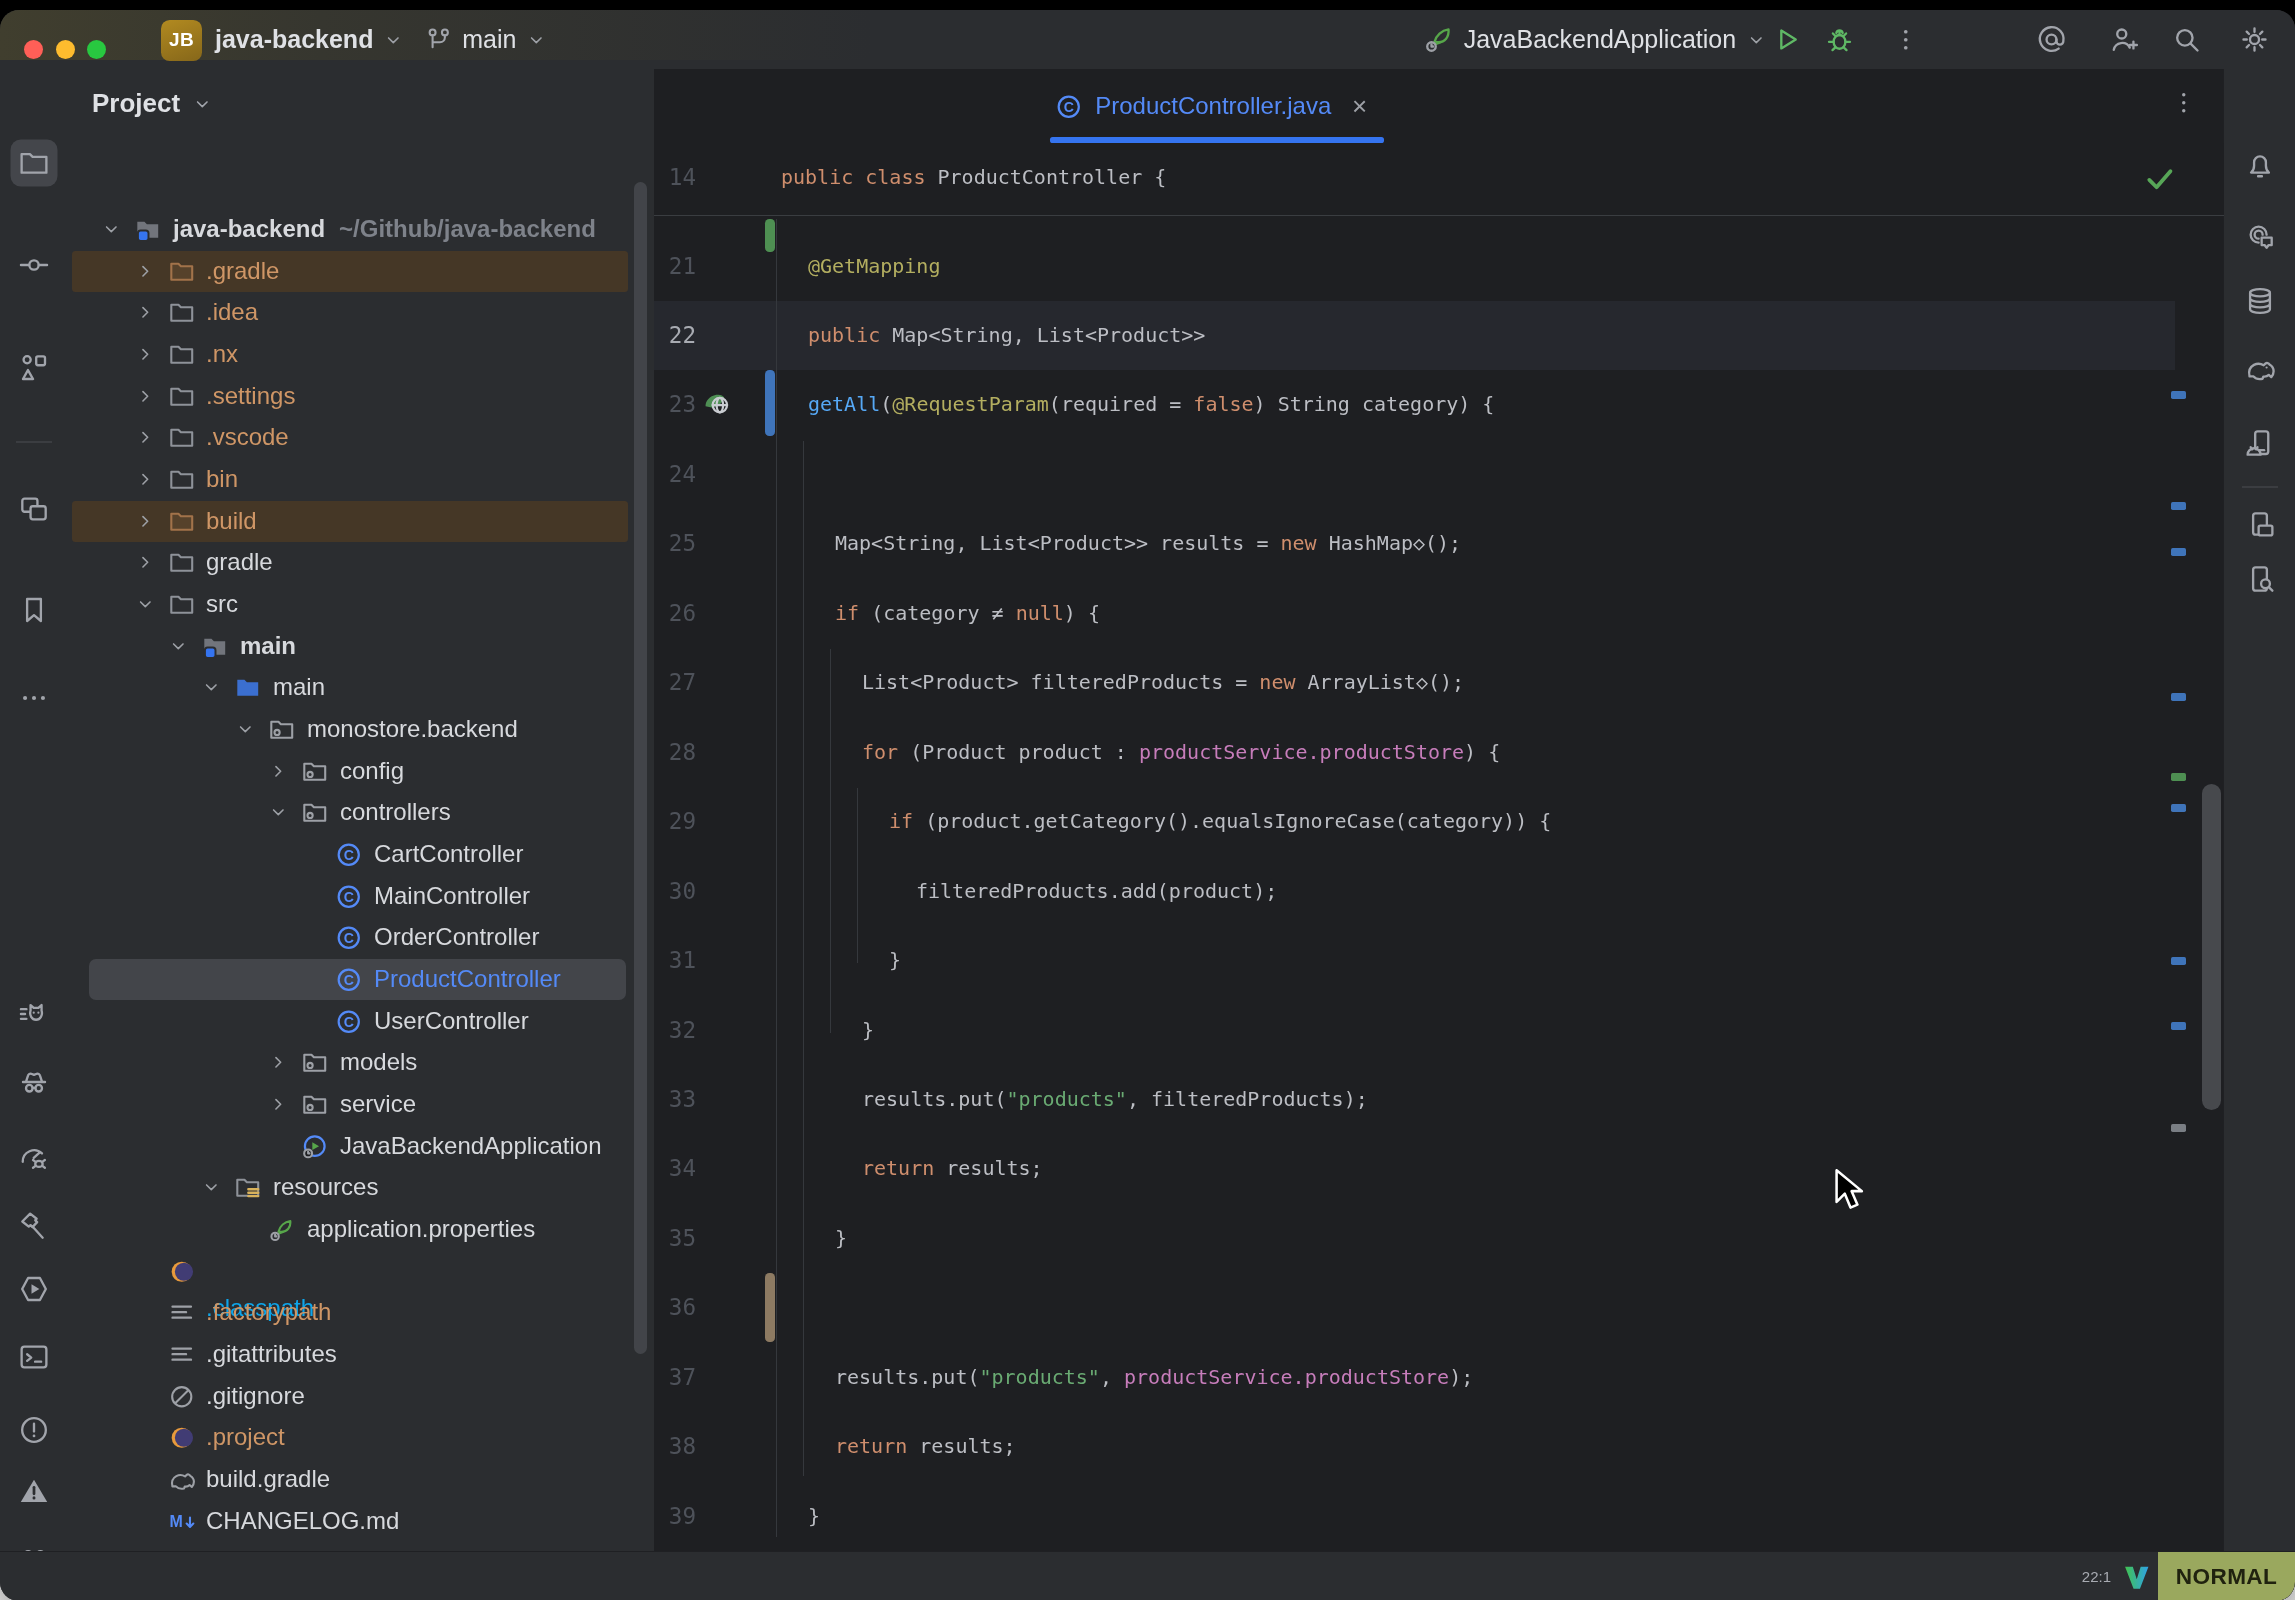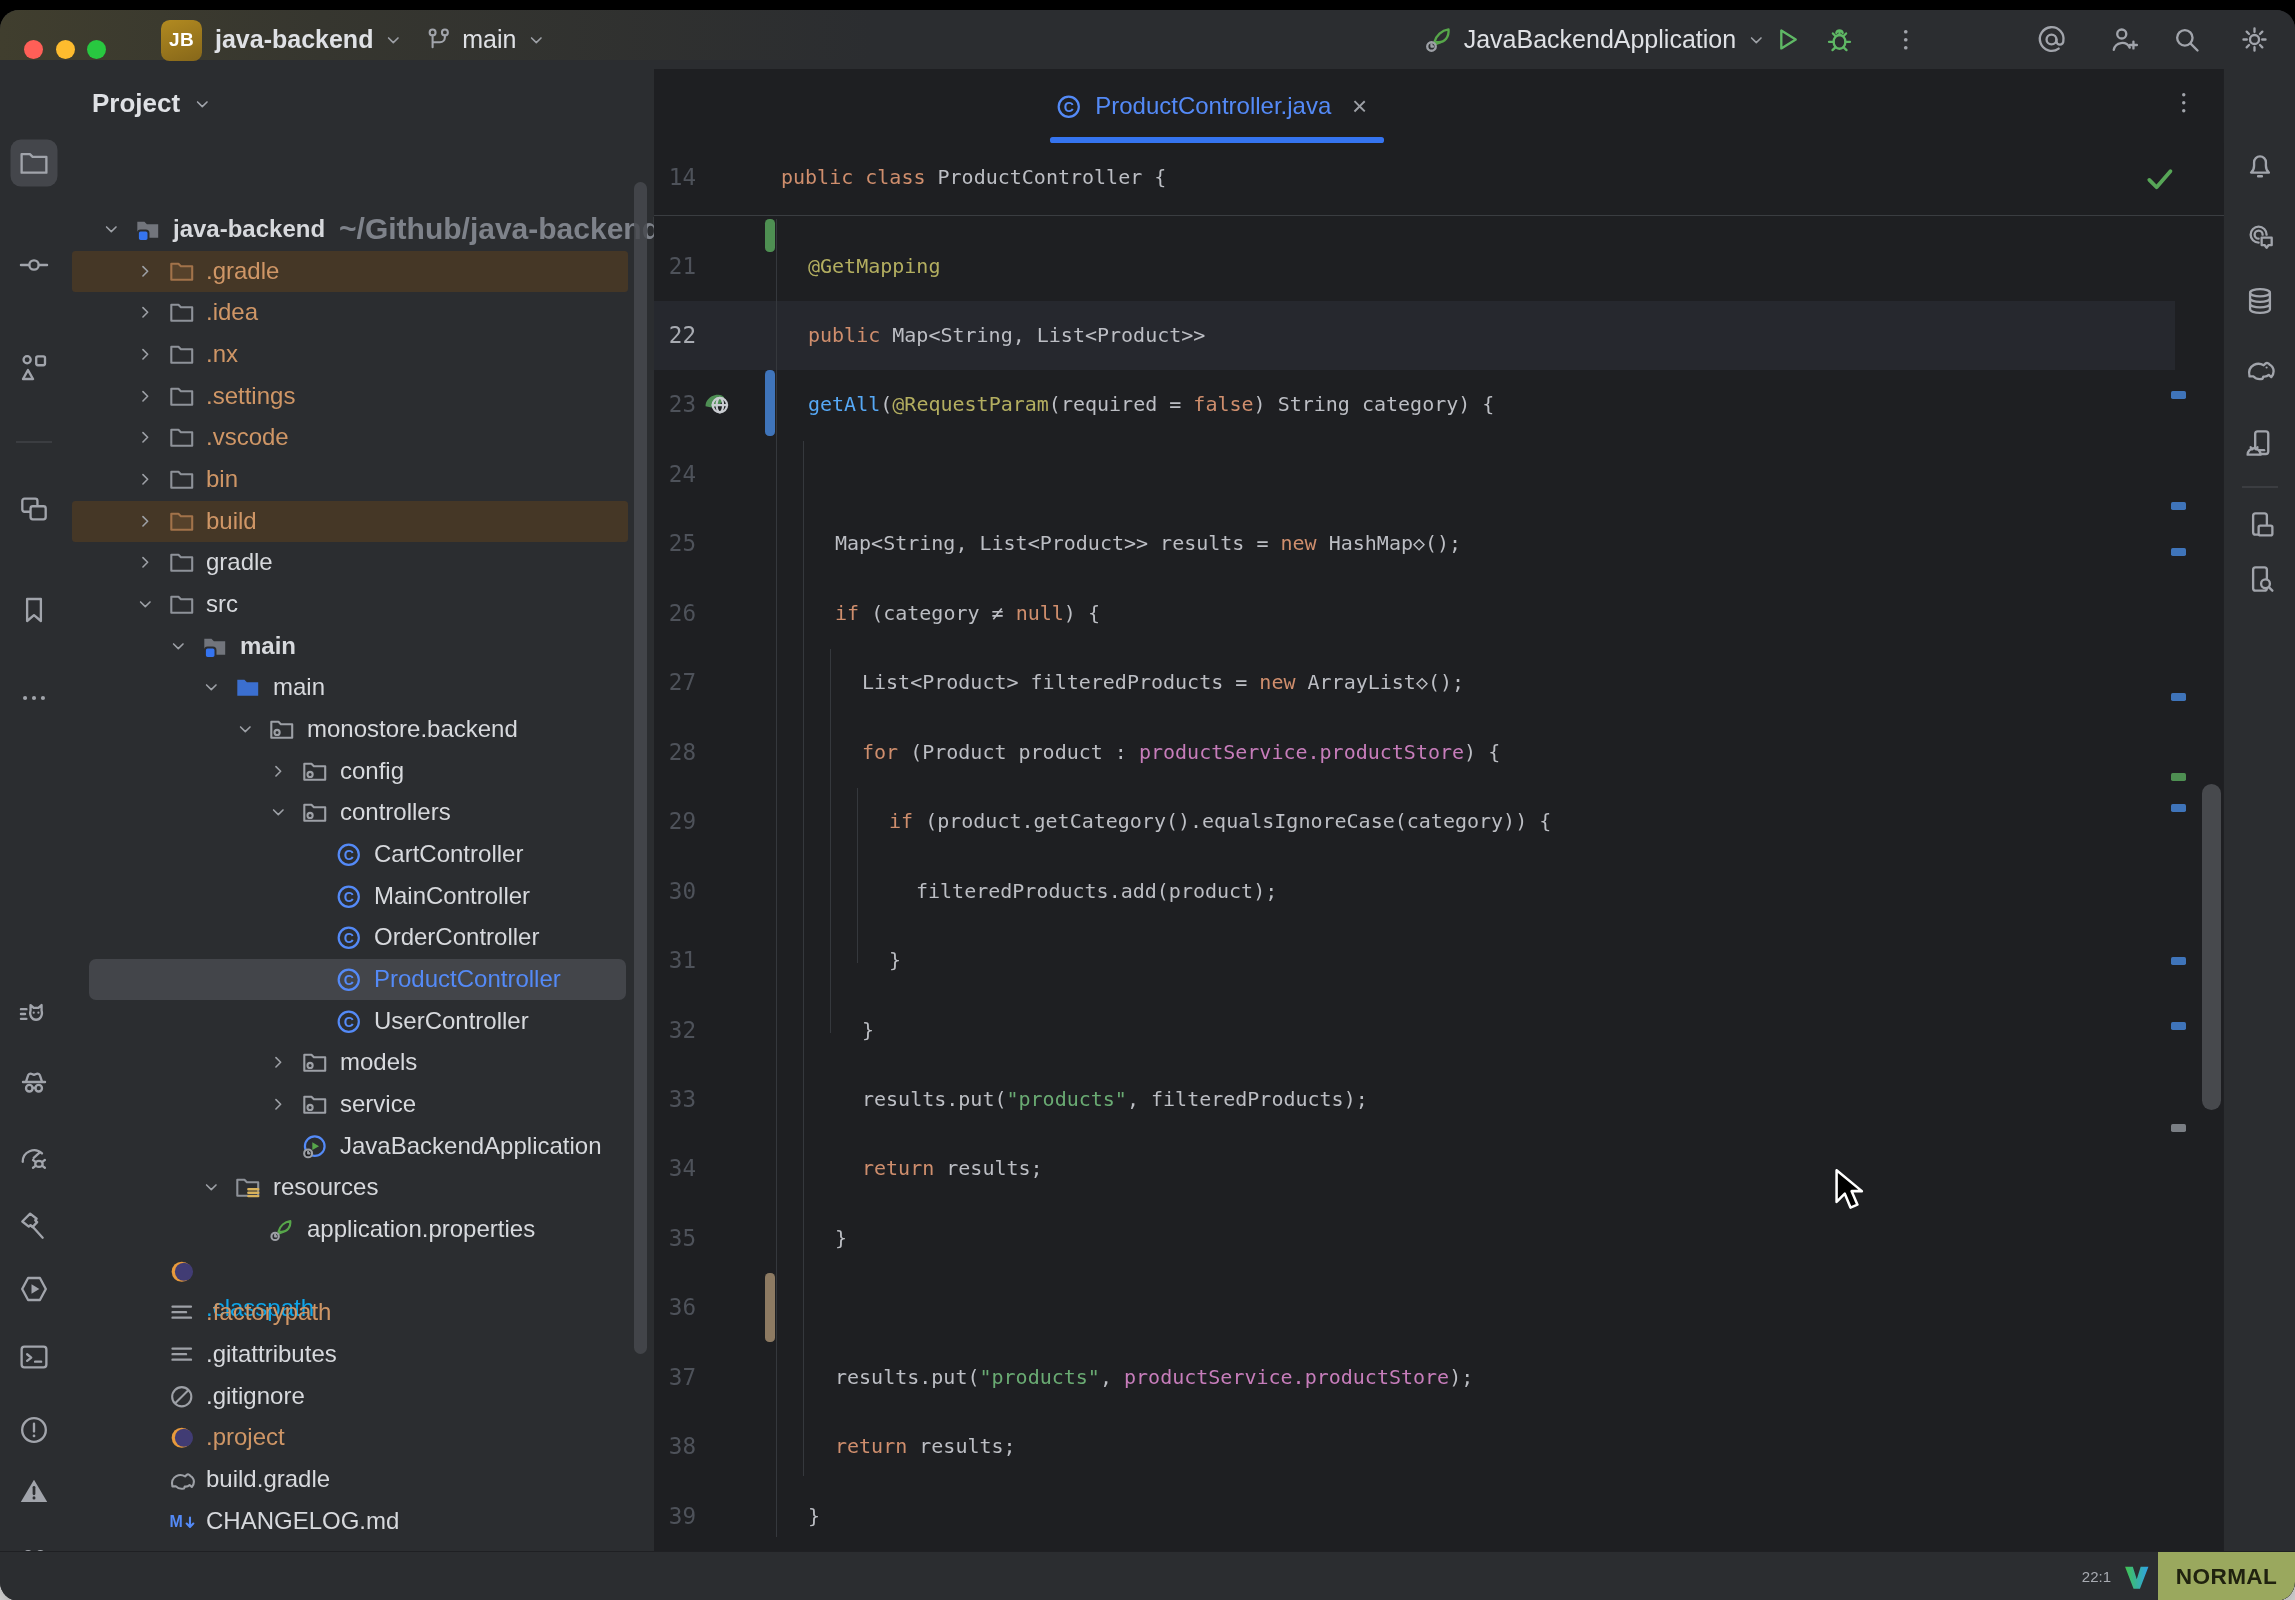--- a/index.html
+++ b/index.html
@@ -32,21 +32,21 @@
   
   .tree-panel{position:absolute;left:68px;top:59px;bottom:49px;width:586px;background:#2b2d30;overflow:hidden}
   .tree-header{position:absolute;left:24px;top:15.6px;height:38px;display:flex;align-items:center;gap:10.4px;
                color:#dfe1e5;font-size:26px;font-weight:bold}
   .trow{position:absolute;left:0;width:586px;height:42px}
   .trow .hl{position:absolute;top:0.9px;bottom:0.9px;border-radius:7px}
   .trow .hl.brown{left:4.3px;width:556px;background:#453726;border-radius:3.5px}
   .trow .hl.selected{left:21px;width:537px;background:#43454a}
   .trow .cell{position:absolute;top:0;height:42px;display:flex;align-items:center}
   .tlabel{font-size:24px;white-space:nowrap}
-  .tnote{font-size:30px;color:#7e828a;margin-left:14px}
+  .tnote{font-size:24px;color:#7e828a;margin-left:14px}
   .tree-scroll{position:absolute;right:7px;width:13px;border-radius:7px;background:#47494e;opacity:.85}
 
   
   .editor{position:absolute;left:654px;top:59px;right:71px;bottom:49px;background:#1e1f22;overflow:hidden}
   .tabbar{position:absolute;top:0;left:0;right:0;height:74px;border-bottom:0.9px solid #141517}
   .tab{position:absolute;top:0;height:74px;display:flex;align-items:center;gap:12px;font-size:24px;color:#b7bac0;padding:0 8.7px}
   .tab .close{color:#9da0a6;font-size:26px;margin-left:8.7px}
   .tab.active{color:#548af7}
   .tab-underline{position:absolute;height:6px;background:#3574f0;border-radius:2.6px;bottom:0}
   .kebab{position:absolute;right:26px;top:19px}

